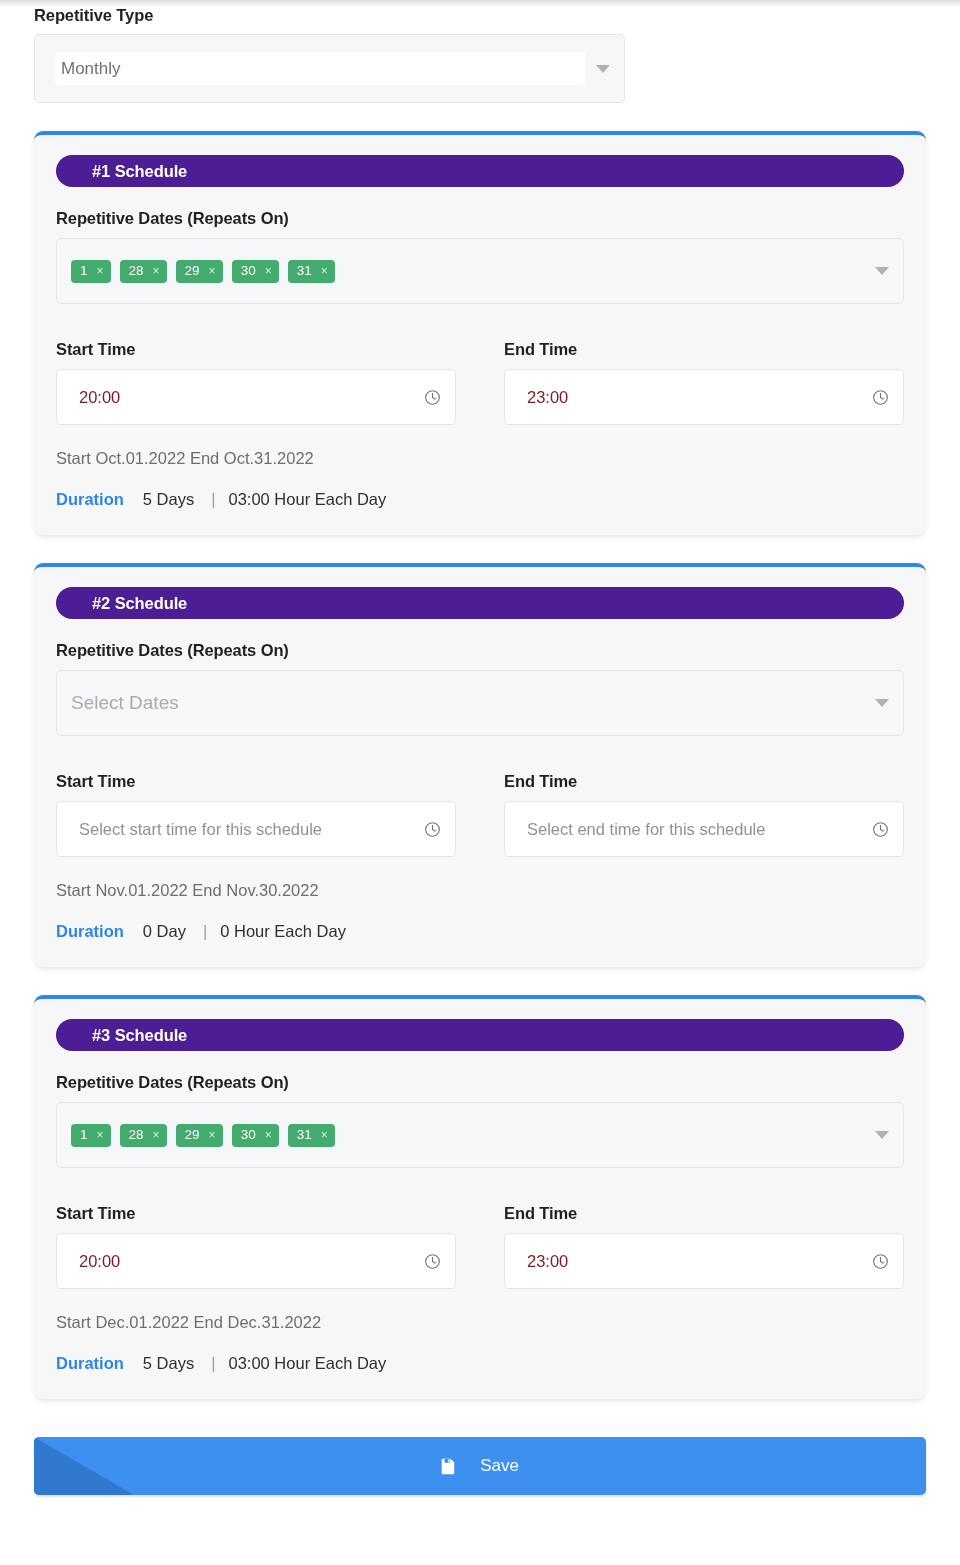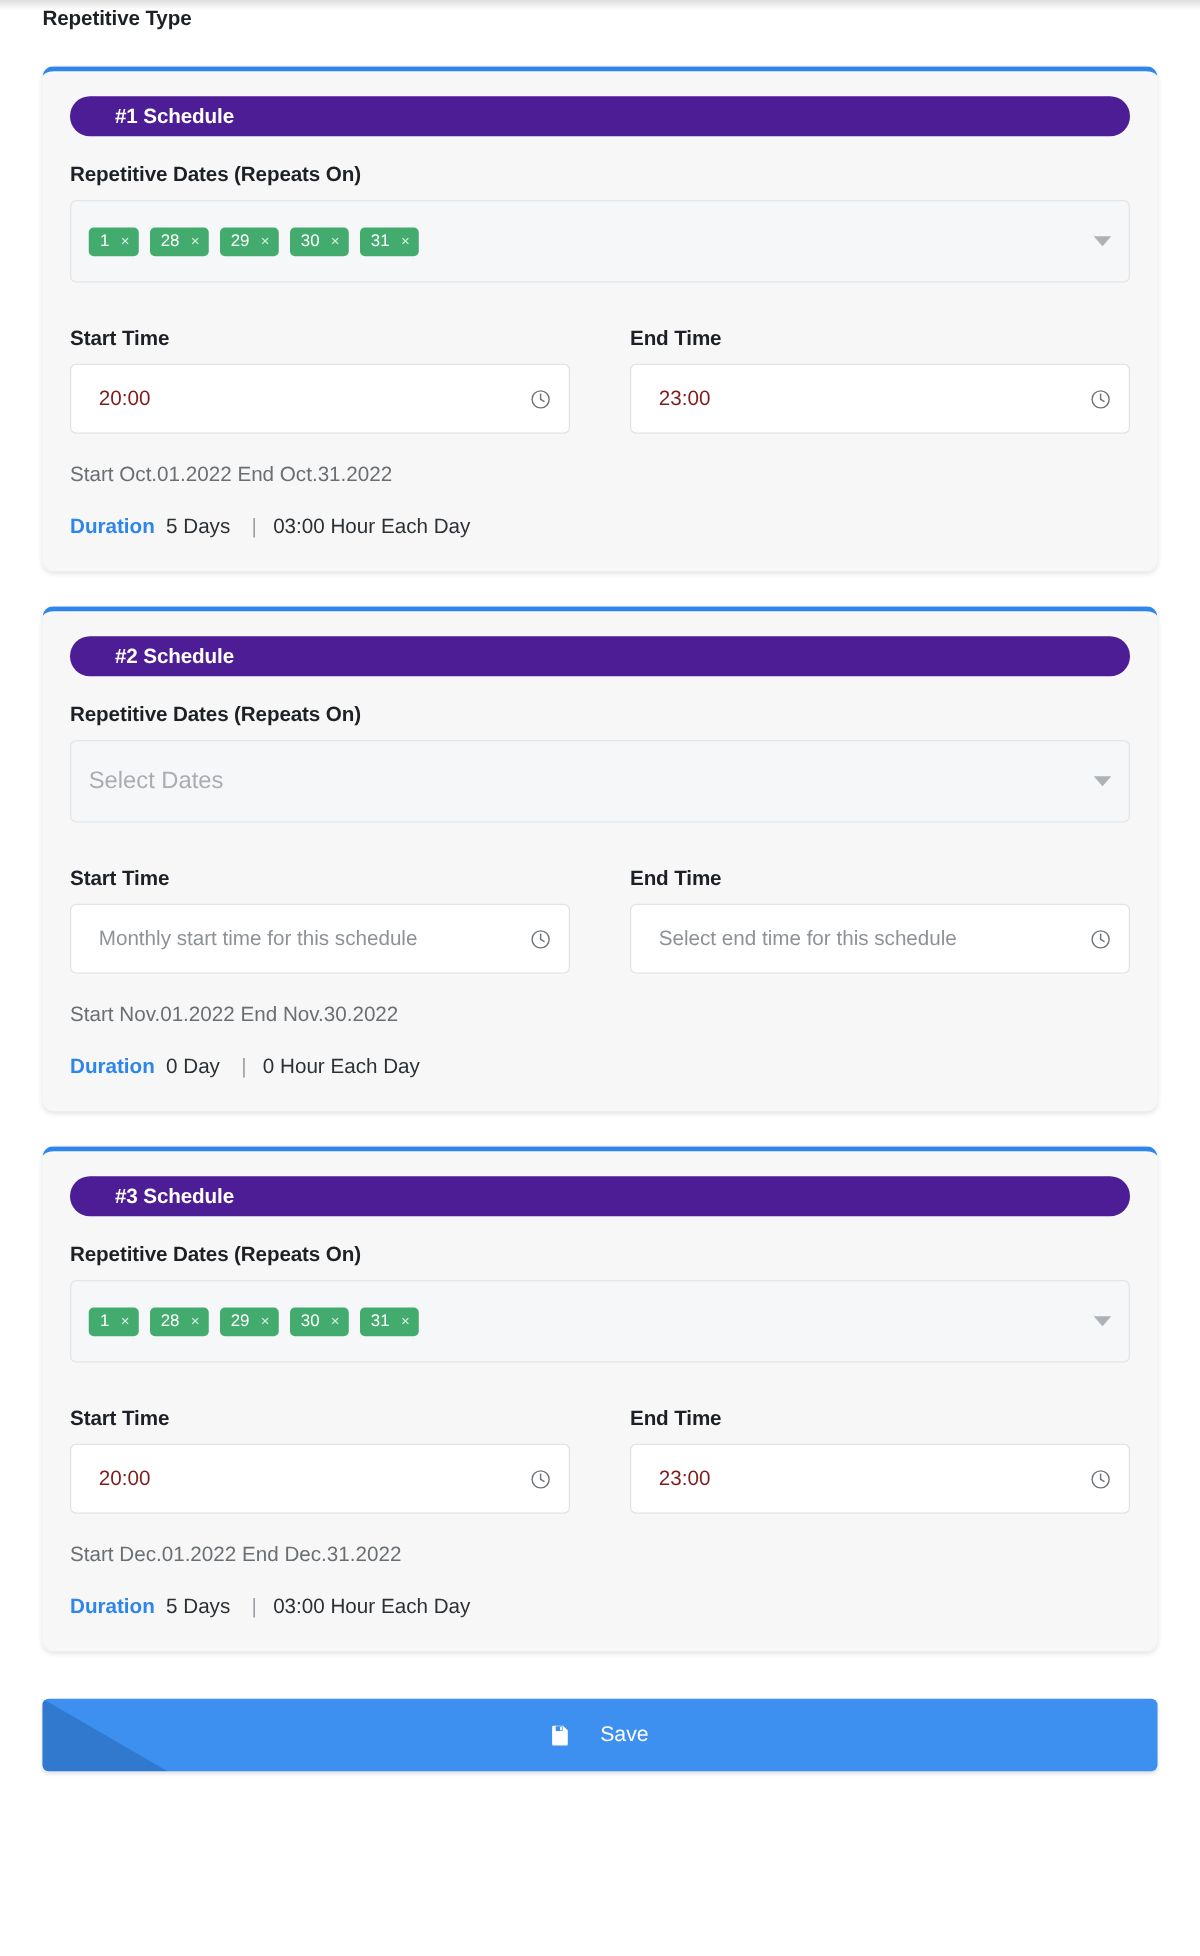--- a/index.html
+++ b/index.html
@@ -186,21 +186,21 @@
   .duration-line {
     margin: 22px 0 0 0;
     font-size: 16.5px;
     color: #2b3034;
     display: flex;
     align-items: center;
   }
   .duration-key {
     color: #2f86ea;
     font-weight: bold;
-    margin-right: 9px;
+    margin-right: 19px;
   }
   .dur-sep {
     color: #9aa0a6;
     margin: 0 13px 0 17px;
   }
 
   
   .save-wrap { padding: 0 34px; margin-top: 38px; }
   .save-btn {
     position: relative;
@@ -236,20 +236,26 @@
   }
 </style>
 </head>
 <body>
 
 <div class="top-shadow"></div>
 
 <div class="page">
 
   <div class="field-label rt-label">Repetitive Type</div>
+  <div class="select-shell">
+    <div class="select-inner">
+      <span class="select-value">Monthly</span>
+    </div>
+    <span class="caret"></span>
+  </div>
 
   <div id="cards">
       <div class="card">
         <div class="card-head">#1 Schedule</div>
         <div class="sub-label">Repetitive Dates (Repeats On)</div>
         <div class="tagbox">
           <div class="tags">
             <span class="tag">
               <span>1</span>
               <span class="tag-x">×</span>
@@ -313,21 +319,21 @@
         <div class="card-head">#2 Schedule</div>
         <div class="sub-label">Repetitive Dates (Repeats On)</div>
         <div class="tagbox tagbox-empty">
           <span class="placeholder">Select Dates</span>
           <span class="caret"></span>
         </div>
         <div class="time-row">
           <div class="time-col">
             <div class="sub-label">Start Time</div>
             <div class="time-input">
-              <span class="time-ph">Monthly start time for this schedule</span>
+              <span class="time-ph">Select start time for this schedule</span>
               <span class="clock-icon">
                 <svg width="17" height="17" viewBox="0 0 18 18">
                   <circle cx="9" cy="9" r="7.2" fill="none" stroke="#6f7479" stroke-width="1.2"></circle>
                   <line x1="9" y1="4.7" x2="9" y2="9" stroke="#6f7479" stroke-width="1.2" stroke-linecap="round"></line>
                   <line x1="9" y1="9" x2="11.9" y2="10.7" stroke="#6f7479" stroke-width="1.2" stroke-linecap="round"></line>
                 </svg>
               </span>
             </div>
           </div>
           <div class="time-col">

